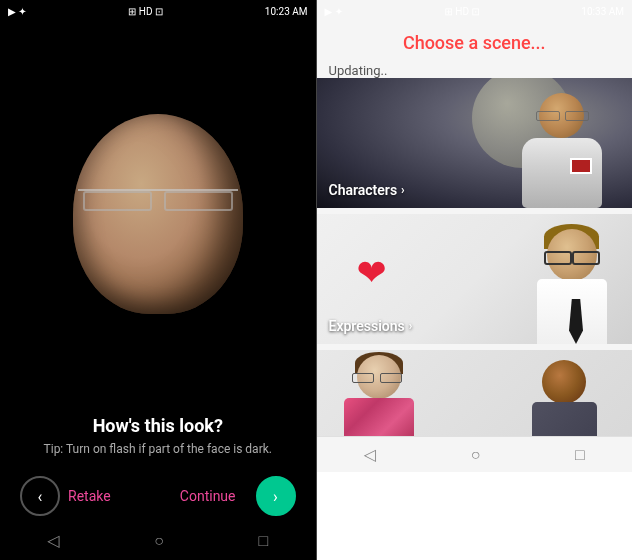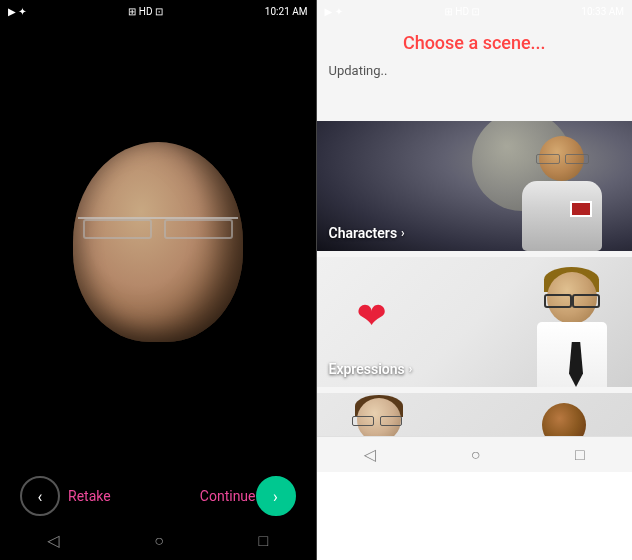--- a/index.html
+++ b/index.html
@@ -148,21 +148,21 @@
     }
 
     .btn-label {
       color: #ec4899;
       font-size: 14px;
     }
 
     .continue-btn {
       display: flex;
       align-items: center;
-      gap: 0;
+      gap: 20px;
       cursor: pointer;
     }
 
     .nav-bar-left {
       width: 100%;
       height: 36px;
       display: flex;
       align-items: center;
       justify-content: space-around;
       background: #000;
@@ -222,21 +222,20 @@
       height: 130px;
       overflow: hidden;
       cursor: pointer;
       flex-shrink: 0;
     }
 
     
     .card-characters {
       background: linear-gradient(135deg, #2a2a3a 0%, #3a3a4a 30%, #c0b090 50%, #8090a0 80%, #606878 100%);
       position: relative;
-      margin-top: 43px;
     }
 
     .astronaut-figure {
       position: absolute;
       right: 20px;
       bottom: 0;
       width: 100px;
       height: 115px;
     }
 
@@ -539,30 +538,34 @@
       opacity: 0.85;
     }
   </style>
 </head>
 <body>
 
 <div class="left-panel">
   <div class="status-bar-left">
     <span class="status-bar-text">▶ ✦</span>
     <span class="status-bar-text">⊞ HD ⊡</span>
-    <span class="status-bar-text">10:21 AM</span>
+    <span class="status-bar-text">10:23 AM</span>
   </div>
 
   <div class="face-container">
     <div class="face-3d">
       <div class="face-ellipse"></div>
       <div class="glasses"></div>
     </div>
   </div>
 
+  <div class="how-this-look">
+    <div class="how-title">How's this look?</div>
+    <div class="how-tip">Tip: Turn on flash if part of the face is dark.</div>
+  </div>
 
   <div class="left-bottom">
     <div class="retake-btn">
       <div class="circle-btn">‹</div>
       <span class="btn-label">Retake</span>
     </div>
     <div class="continue-btn">
       <span class="btn-label">Continue</span>
       <div class="circle-btn circle-btn-green">›</div>
     </div>

